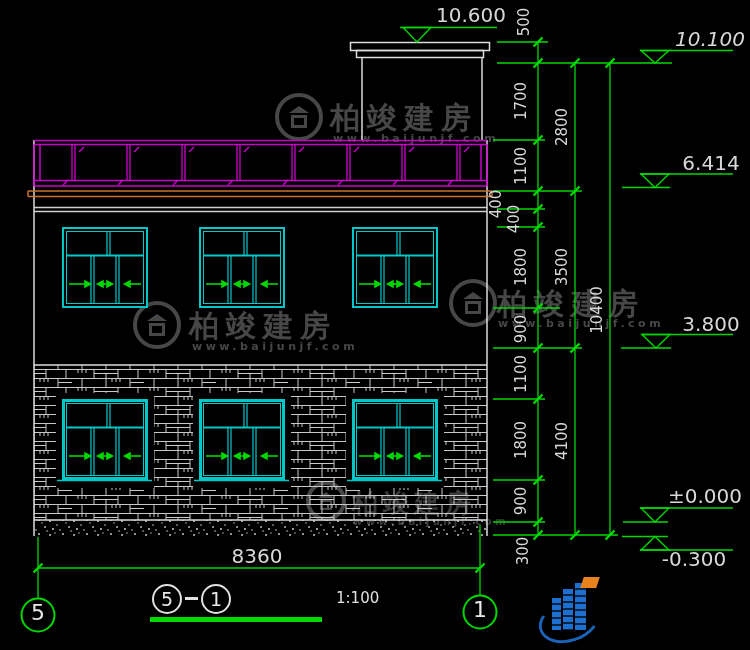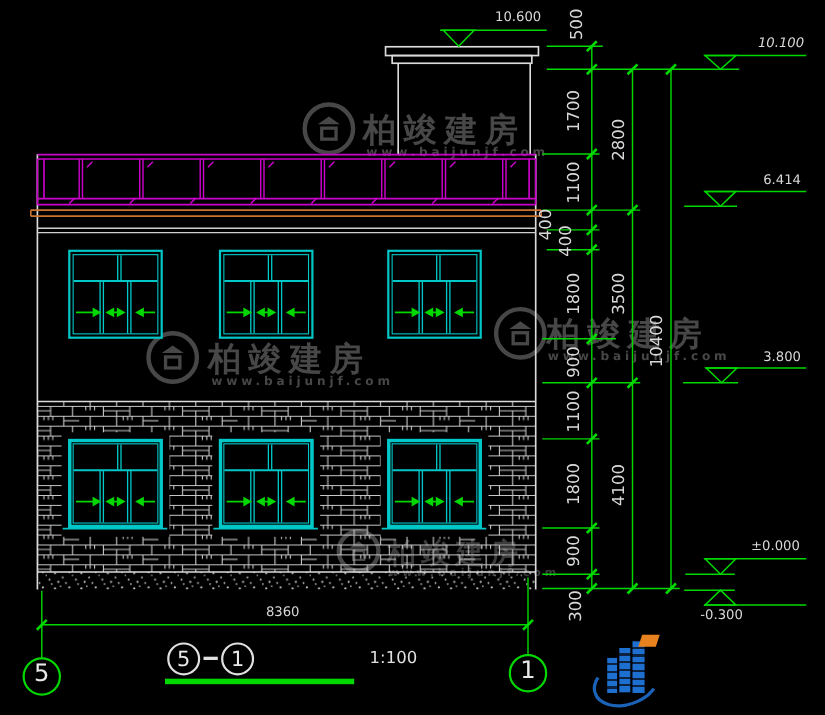--- a/index.html
+++ b/index.html
@@ -1,21 +1,21 @@
 <!DOCTYPE html>
 <html><head>
 <meta charset="utf-8">
 <style>
   html,body{margin:0;padding:0;background:#000;}
   #stage{position:relative;width:750px;height:650px;background:#000;overflow:hidden;
          font-family:"DejaVu Sans","Liberation Sans",sans-serif;}
   .lyr{position:absolute;left:0;top:0;width:750px;height:650px;}
   #wm{z-index:1;} #cad{z-index:2;} #ui{z-index:3;}
   
-  .lbl{position:absolute;color:#d8d8d8;font-size:12px;line-height:18px;text-align:center;white-space:nowrap;}
+  .lbl{position:absolute;color:#d8d8d8;font-size:20px;line-height:18px;text-align:center;white-space:nowrap;}
   .vtxt{position:absolute;width:60px;height:16px;line-height:16px;text-align:center;
         transform:rotate(-90deg);font-size:15px;color:#d8d8d8;white-space:nowrap;}
   .vtxt.w80{width:80px;}
   
   .wm{position:absolute;color:#474747;}
   .wm-ring{position:absolute;border:4px solid #474747;border-radius:50%;box-sizing:border-box;
            display:flex;flex-direction:column;align-items:center;justify-content:center;}
   .wm-roof{width:0;height:0;border-left:10px solid transparent;border-right:10px solid transparent;
            border-bottom:7px solid #474747;}
   .wm-box{width:10px;height:7px;border:3px solid #474747;margin-top:2px;}
@@ -316,21 +316,21 @@
     </g>
   </svg>
 
   <div id="ui" class="lyr">
 
     <div class="lbl" style="left:431px;top:6px;width:80px;">10.600</div>
     <div class="lbl" style="left:670px;top:30px;width:80px;font-style:italic;">10.100</div>
     <div class="lbl" style="left:671px;top:154px;width:80px;">6.414</div>
     <div class="lbl" style="left:671px;top:315px;width:80px;text-align:center;">3.800</div>
     <div class="lbl" style="left:665px;top:487px;width:80px;">±0.000</div>
-    <div class="lbl" style="left:616px;top:550px;width:80px;">-0.300</div>
+    <div class="lbl" style="left:654px;top:550px;width:80px;">-0.300</div>
 
     <div class="vtxt" style="left:494px;top:14px;">500</div>
     <div class="vtxt" style="left:491px;top:93px;">1700</div>
     <div class="vtxt" style="left:491px;top:158px;">1100</div>
     <div class="vtxt" style="left:466px;top:196px;">400</div>
     <div class="vtxt" style="left:484px;top:211px;">400</div>
     <div class="vtxt" style="left:491px;top:259px;">1800</div>
     <div class="vtxt" style="left:491px;top:321px;">900</div>
     <div class="vtxt" style="left:491px;top:366px;">1100</div>
     <div class="vtxt" style="left:491px;top:432px;">1800</div>

